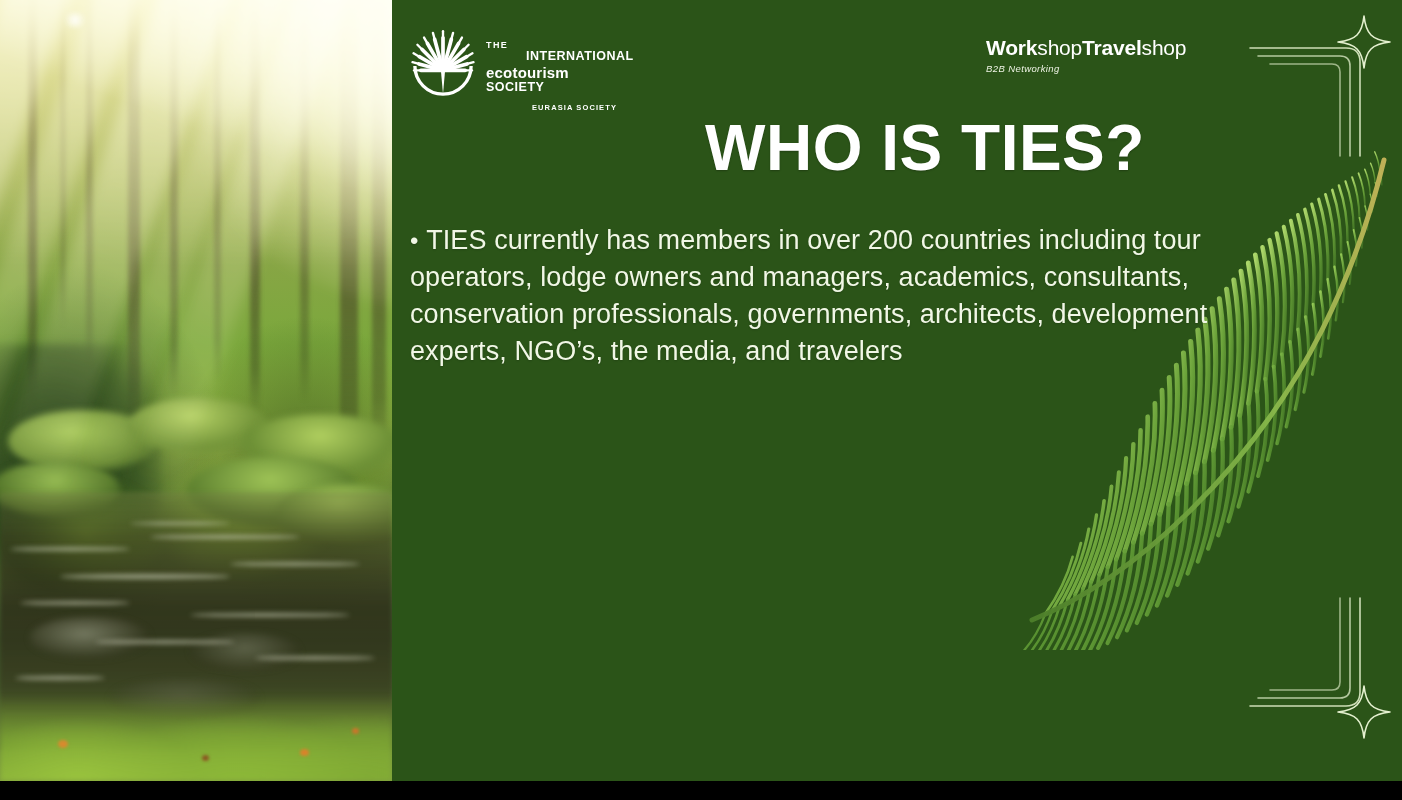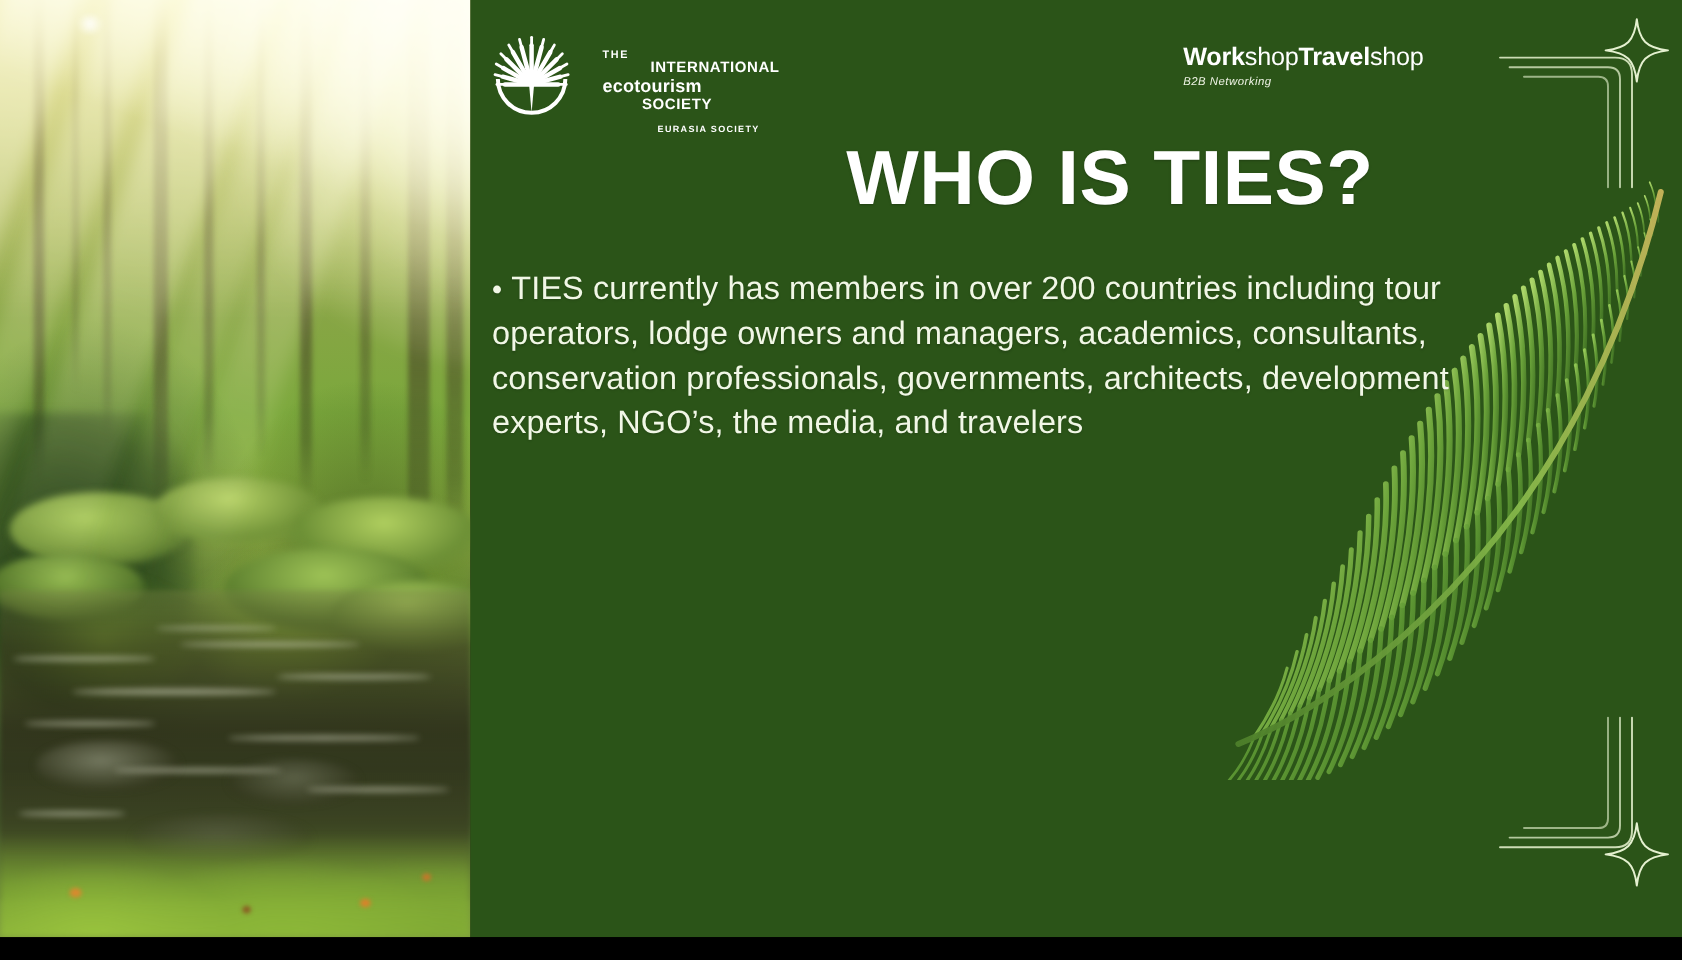--- a/index.html
+++ b/index.html
@@ -189,32 +189,32 @@
   .frond{ position:absolute; right:-40px; top:150px; width:420px; height:500px; pointer-events:none; }
 
   
   .orn{ position:absolute; pointer-events:none; }
   .orn-tr{ right:4px;  top:8px; }
   .orn-br{ right:4px;  bottom:35px; }
 
   
   .ties-logo{
     position:absolute; left:14px; top:22px;
-    display:flex; align-items:flex-start; gap:22px;
+    display:flex; align-items:flex-start; gap:6px;
   }
   .ties-mark{ width:74px; height:76px; flex:0 0 auto; }
   .ties-words{ padding-top:18px; }
   .tw-line{
     color:#ffffff; letter-spacing:.6px;
     font-family:"Liberation Sans", sans-serif;
   }
   .tw-the{ font-size:9px; font-weight:700; line-height:10px; letter-spacing:1.4px; }
   .tw-intl{ font-size:12.5px; font-weight:700; line-height:13.5px; letter-spacing:.5px;margin-left:40px; }
   .tw-eco{ font-size:15px; font-weight:700; line-height:17px; letter-spacing:.2px; }
-  .tw-soc{ font-size:12.5px; font-weight:700; line-height:13.5px; letter-spacing:.5px;margin-left:33px; }
+  .tw-soc{ font-size:12.5px; font-weight:700; line-height:13.5px; letter-spacing:.5px; }
   .tw-chapter{
     font-size:7.5px; font-weight:700; letter-spacing:1.1px;
     color:#ffffff; margin-top:9px; margin-left:46px;
   }
 
   .wts-logo{
     position:absolute; left:594px; top:36px;
     text-align:left; color:#ffffff;
   }
   .wts-main{

